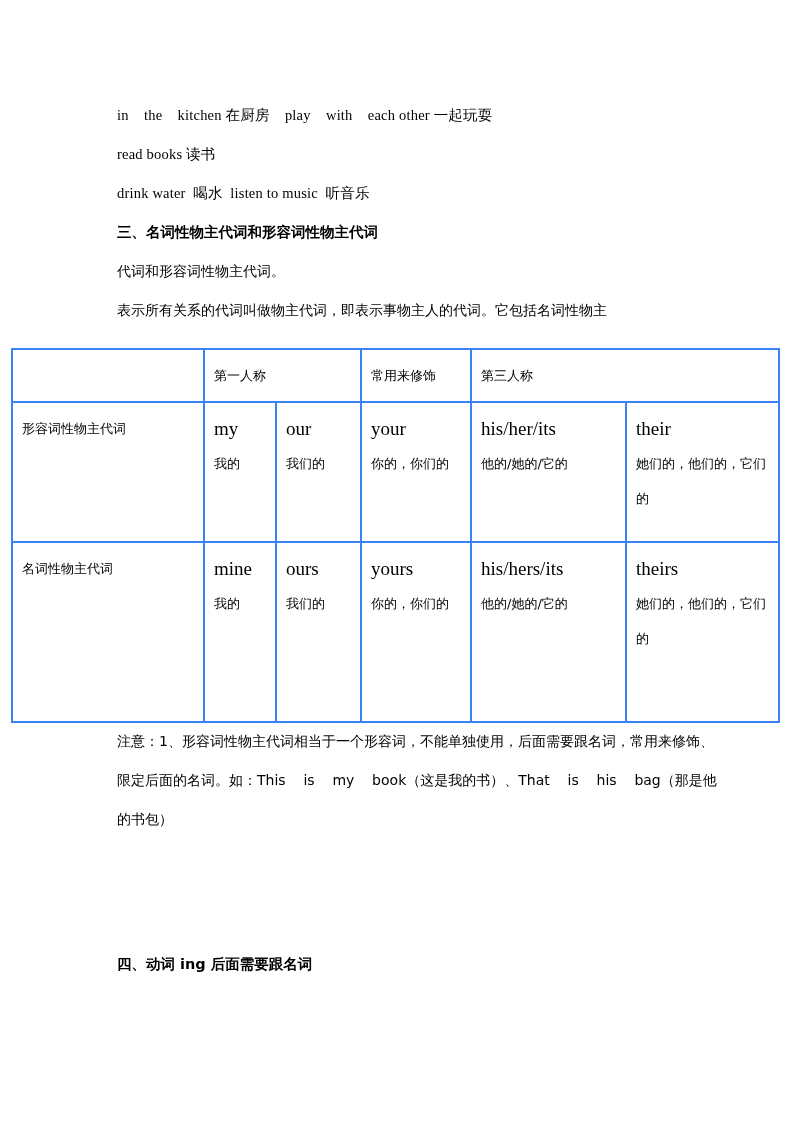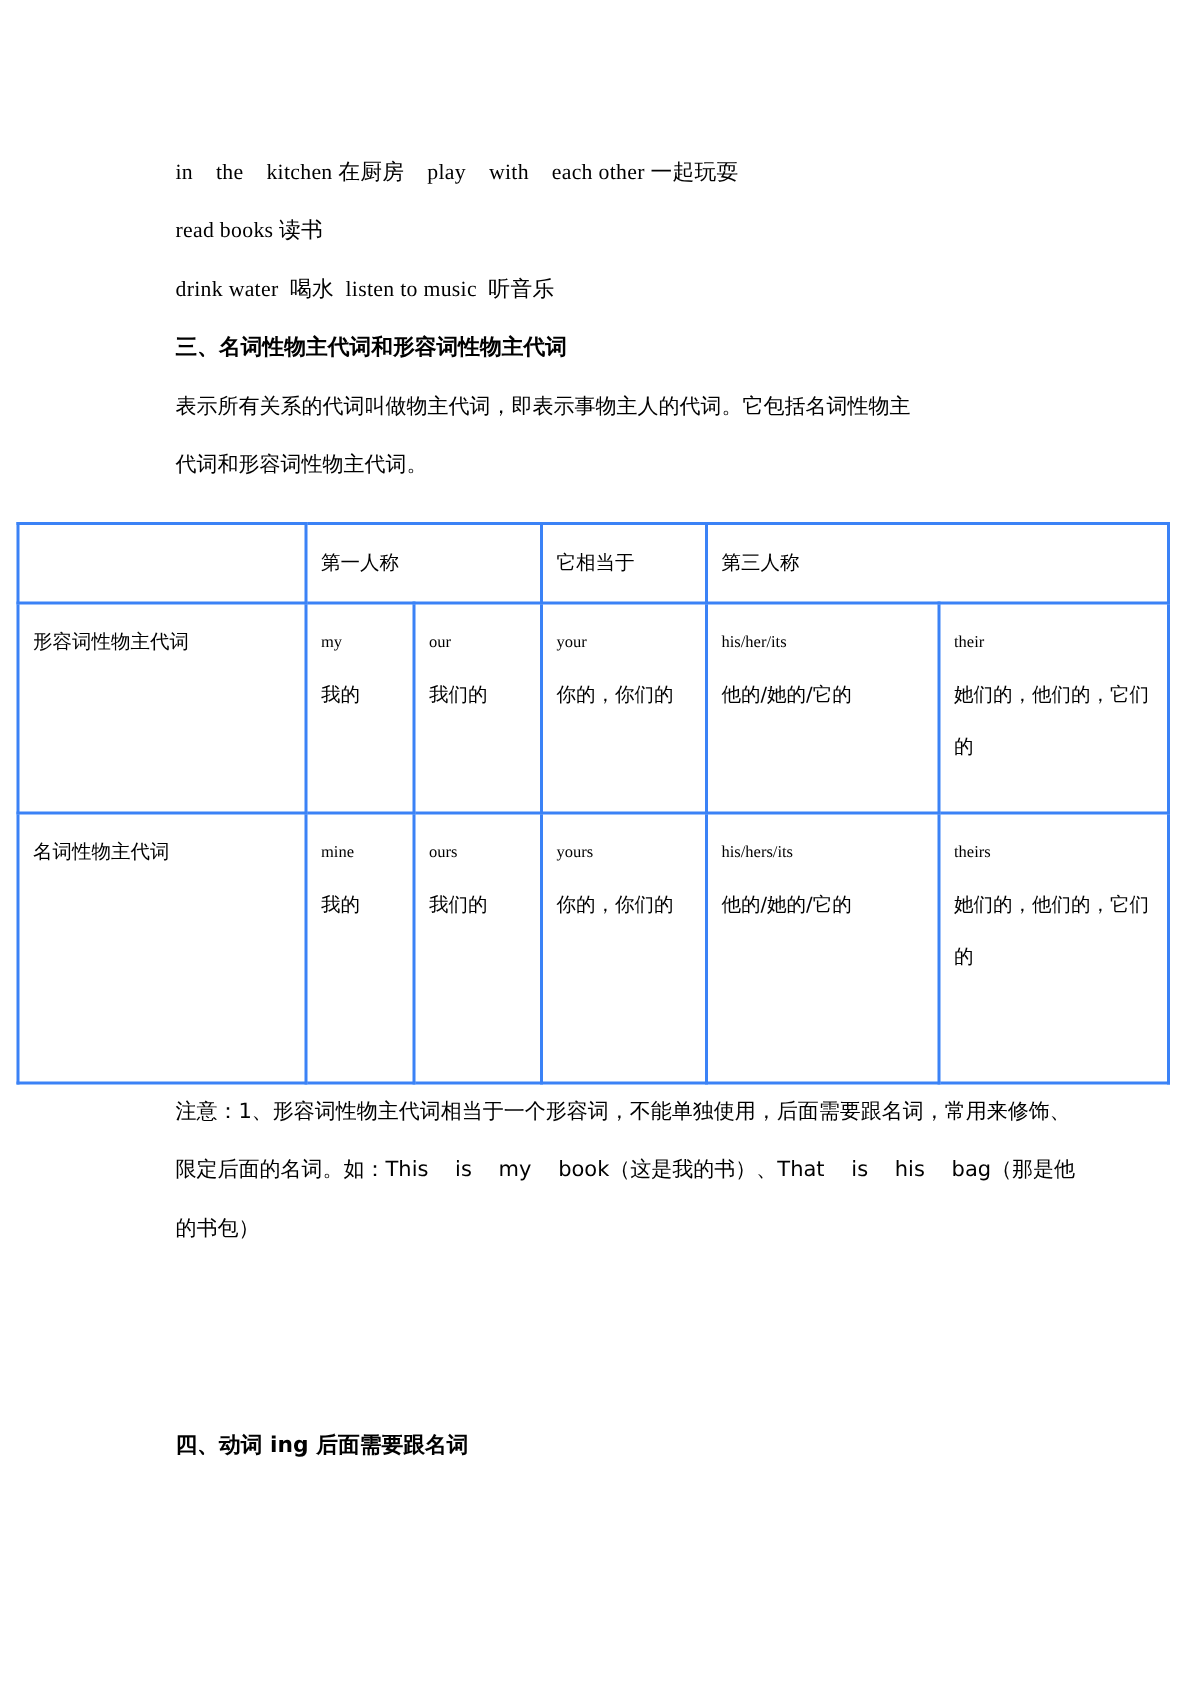--- a/index.html
+++ b/index.html
@@ -65,21 +65,21 @@
   table.grid td {
     border: 2px solid #3b82f6;
     vertical-align: top;
     padding: 8px 9px 8px 9px;
     font-family: "DejaVu Sans", "Liberation Sans", sans-serif;
     font-size: 13px;
     line-height: 35px;
   }
   td .en {
     font-family: "Liberation Serif", "DejaVu Serif", serif;
-    font-size: 11px;
+    font-size: 19px;
     display: block;
   }
   td .cn {
     font-family: "DejaVu Sans", "Liberation Sans", sans-serif;
     font-size: 13px;
     display: block;
   }
   td.rowlabel {
     font-family: "DejaVu Sans", "Liberation Sans", sans-serif;
     font-size: 13.5px;
@@ -128,39 +128,39 @@
 
 <div class="page">
 
   <div class="content">
     <div class="line">in    the    kitchen 在厨房    play    with    each other 一起玩耍</div>
     <div class="line">read books 读书</div>
     <div class="line">drink water  喝水  listen to music  听音乐</div>
 
     <div class="heading">三、名词性物主代词和形容词性物主代词</div>
 
+    <div class="para para-wide">代词和形容词性物主代词。</div>
     <div class="para para-wide">表示所有关系的代词叫做物主代词，即表示事物主人的代词。它包括名词性物主</div>
-    <div class="para para-wide">代词和形容词性物主代词。</div>
   </div>
 
   <div class="tbl-wrap">
     <table class="grid">
       <colgroup>
         <col style="width:192px">
         <col style="width:72px">
         <col style="width:85px">
         <col style="width:110px">
         <col style="width:155px">
         <col style="width:153px">
       </colgroup>
       <tbody>
           <tr class="h-row">
         <td class="hdr"></td>
         <td class="hdr" colspan="2">第一人称</td>
-        <td class="hdr">它相当于</td>
+        <td class="hdr">常用来修饰</td>
         <td class="hdr" colspan="2">第三人称</td>
       </tr>
 
       <tr class="r1">
         <td class="rowlabel">形容词性物主代词</td>
         <td>
           <span class="en">my</span>
           <span class="cn">我的</span>
         </td>
         <td>

